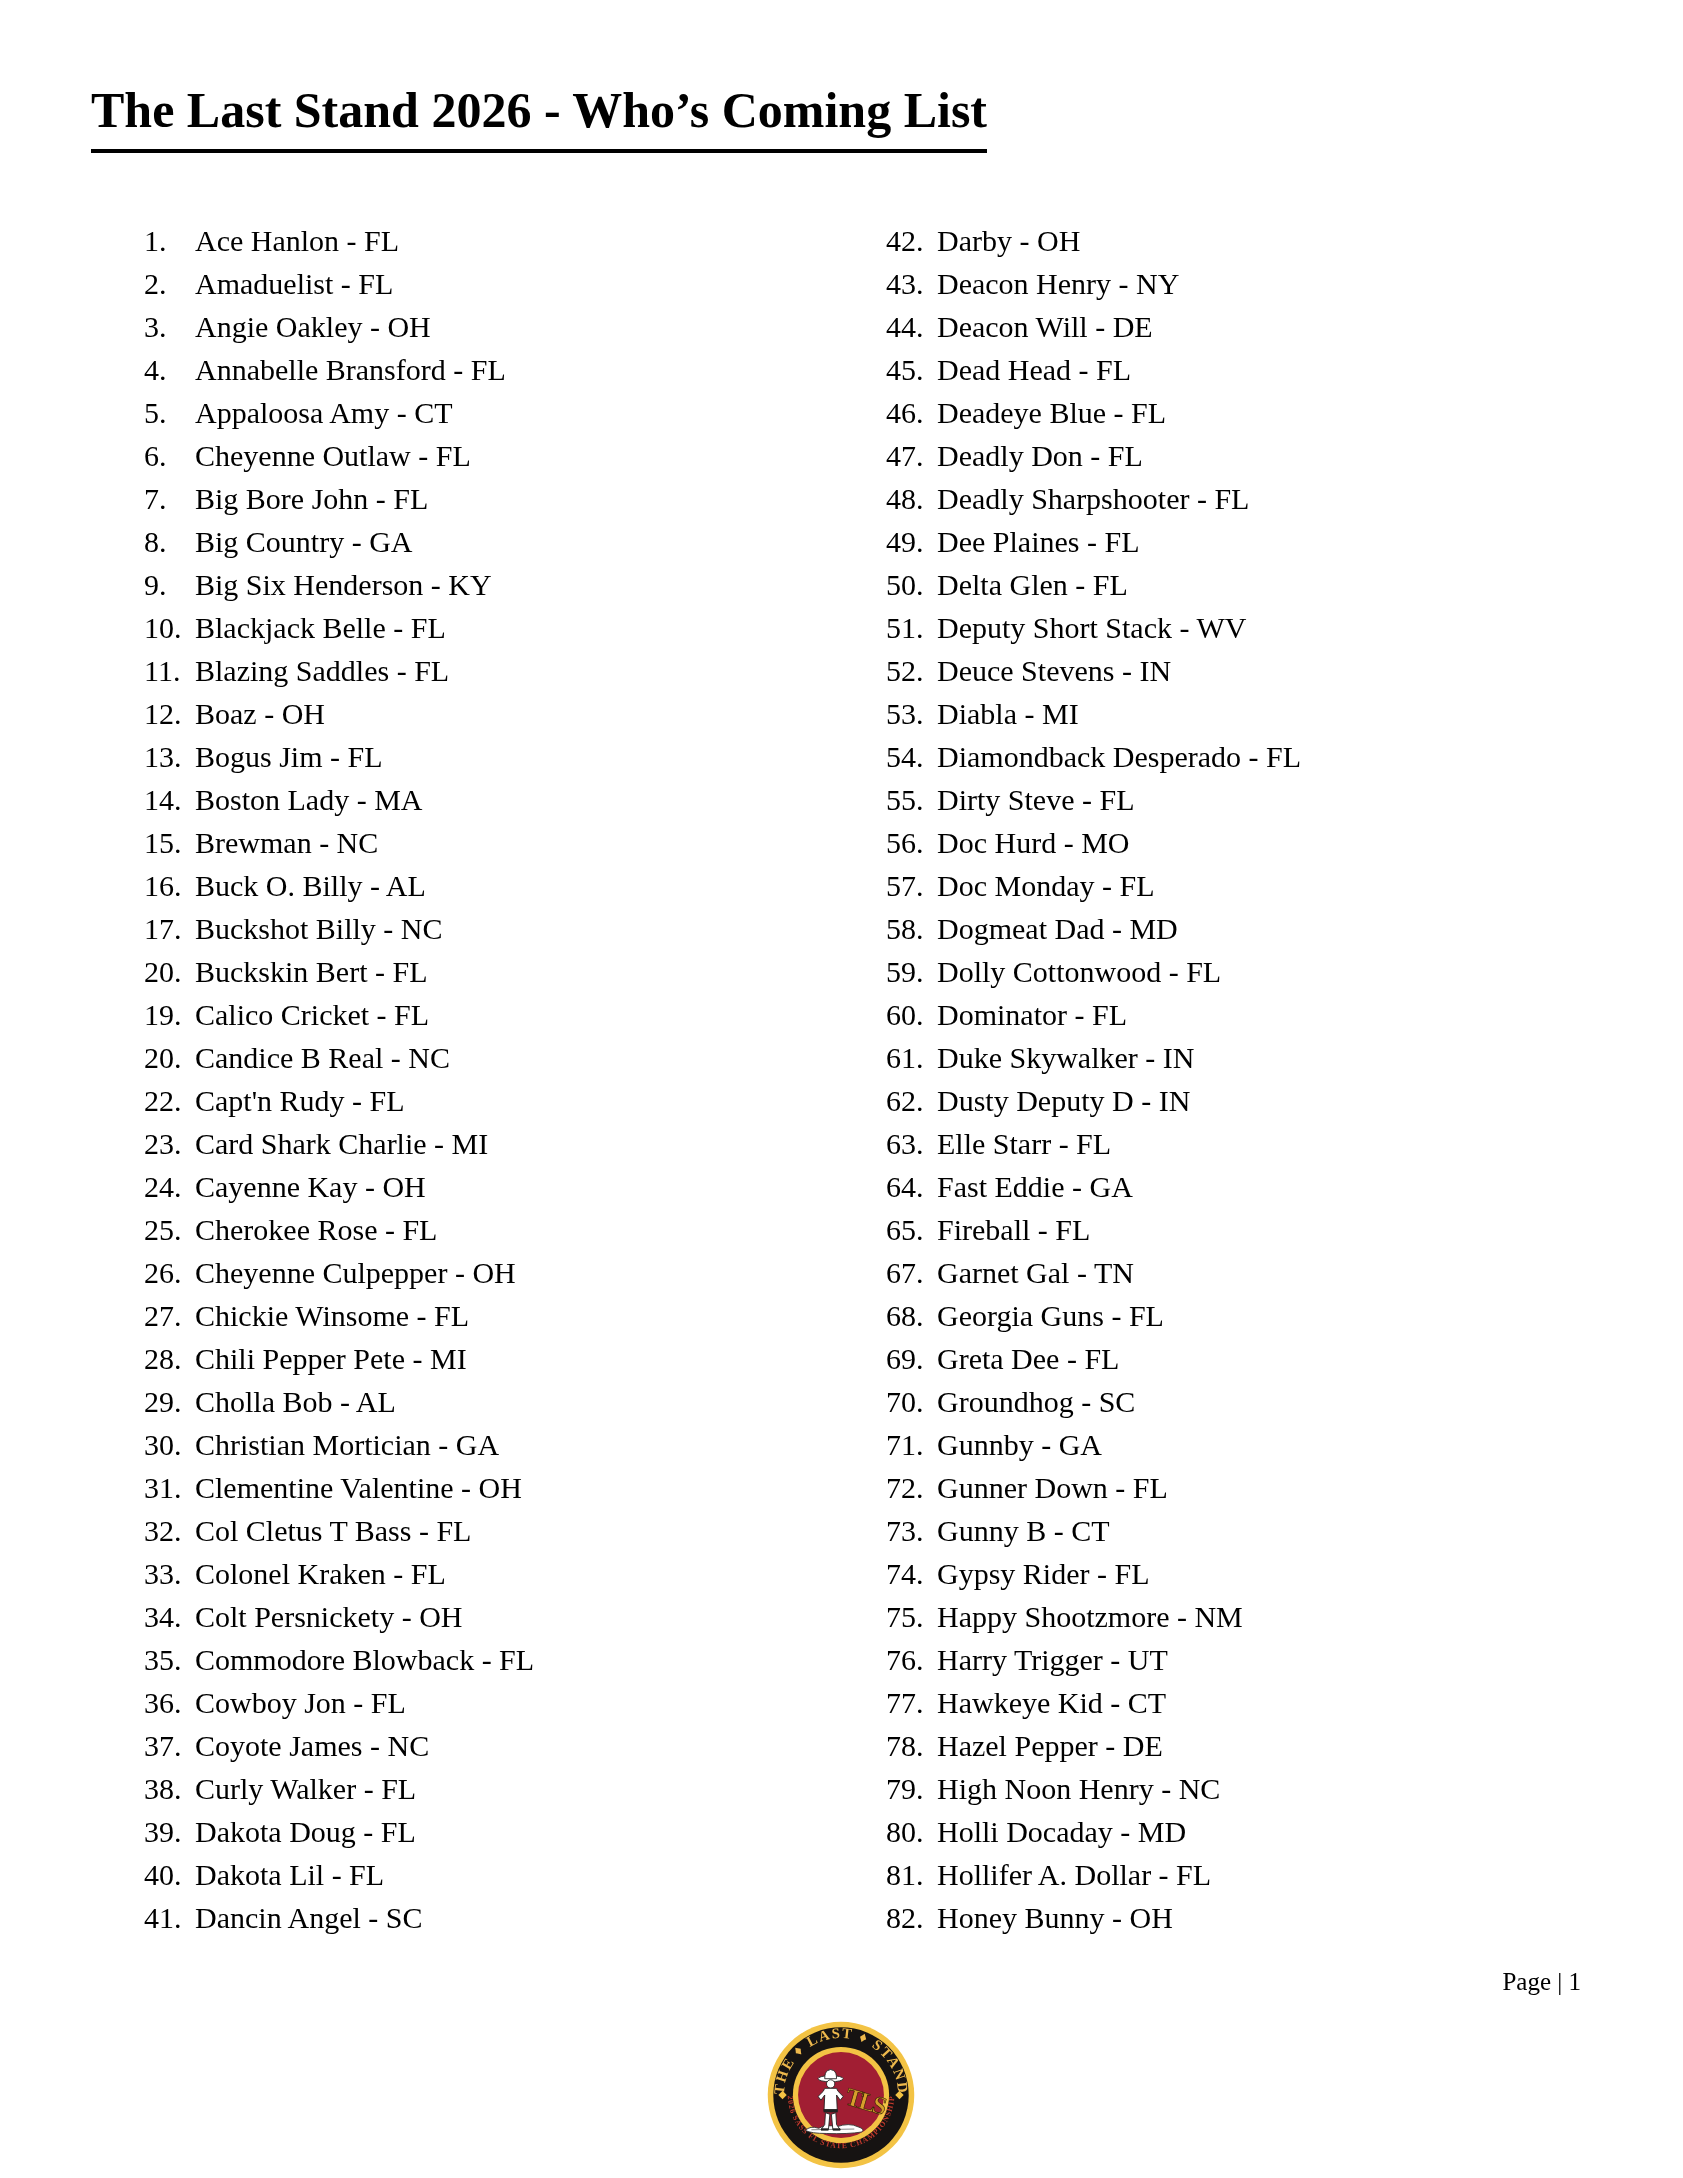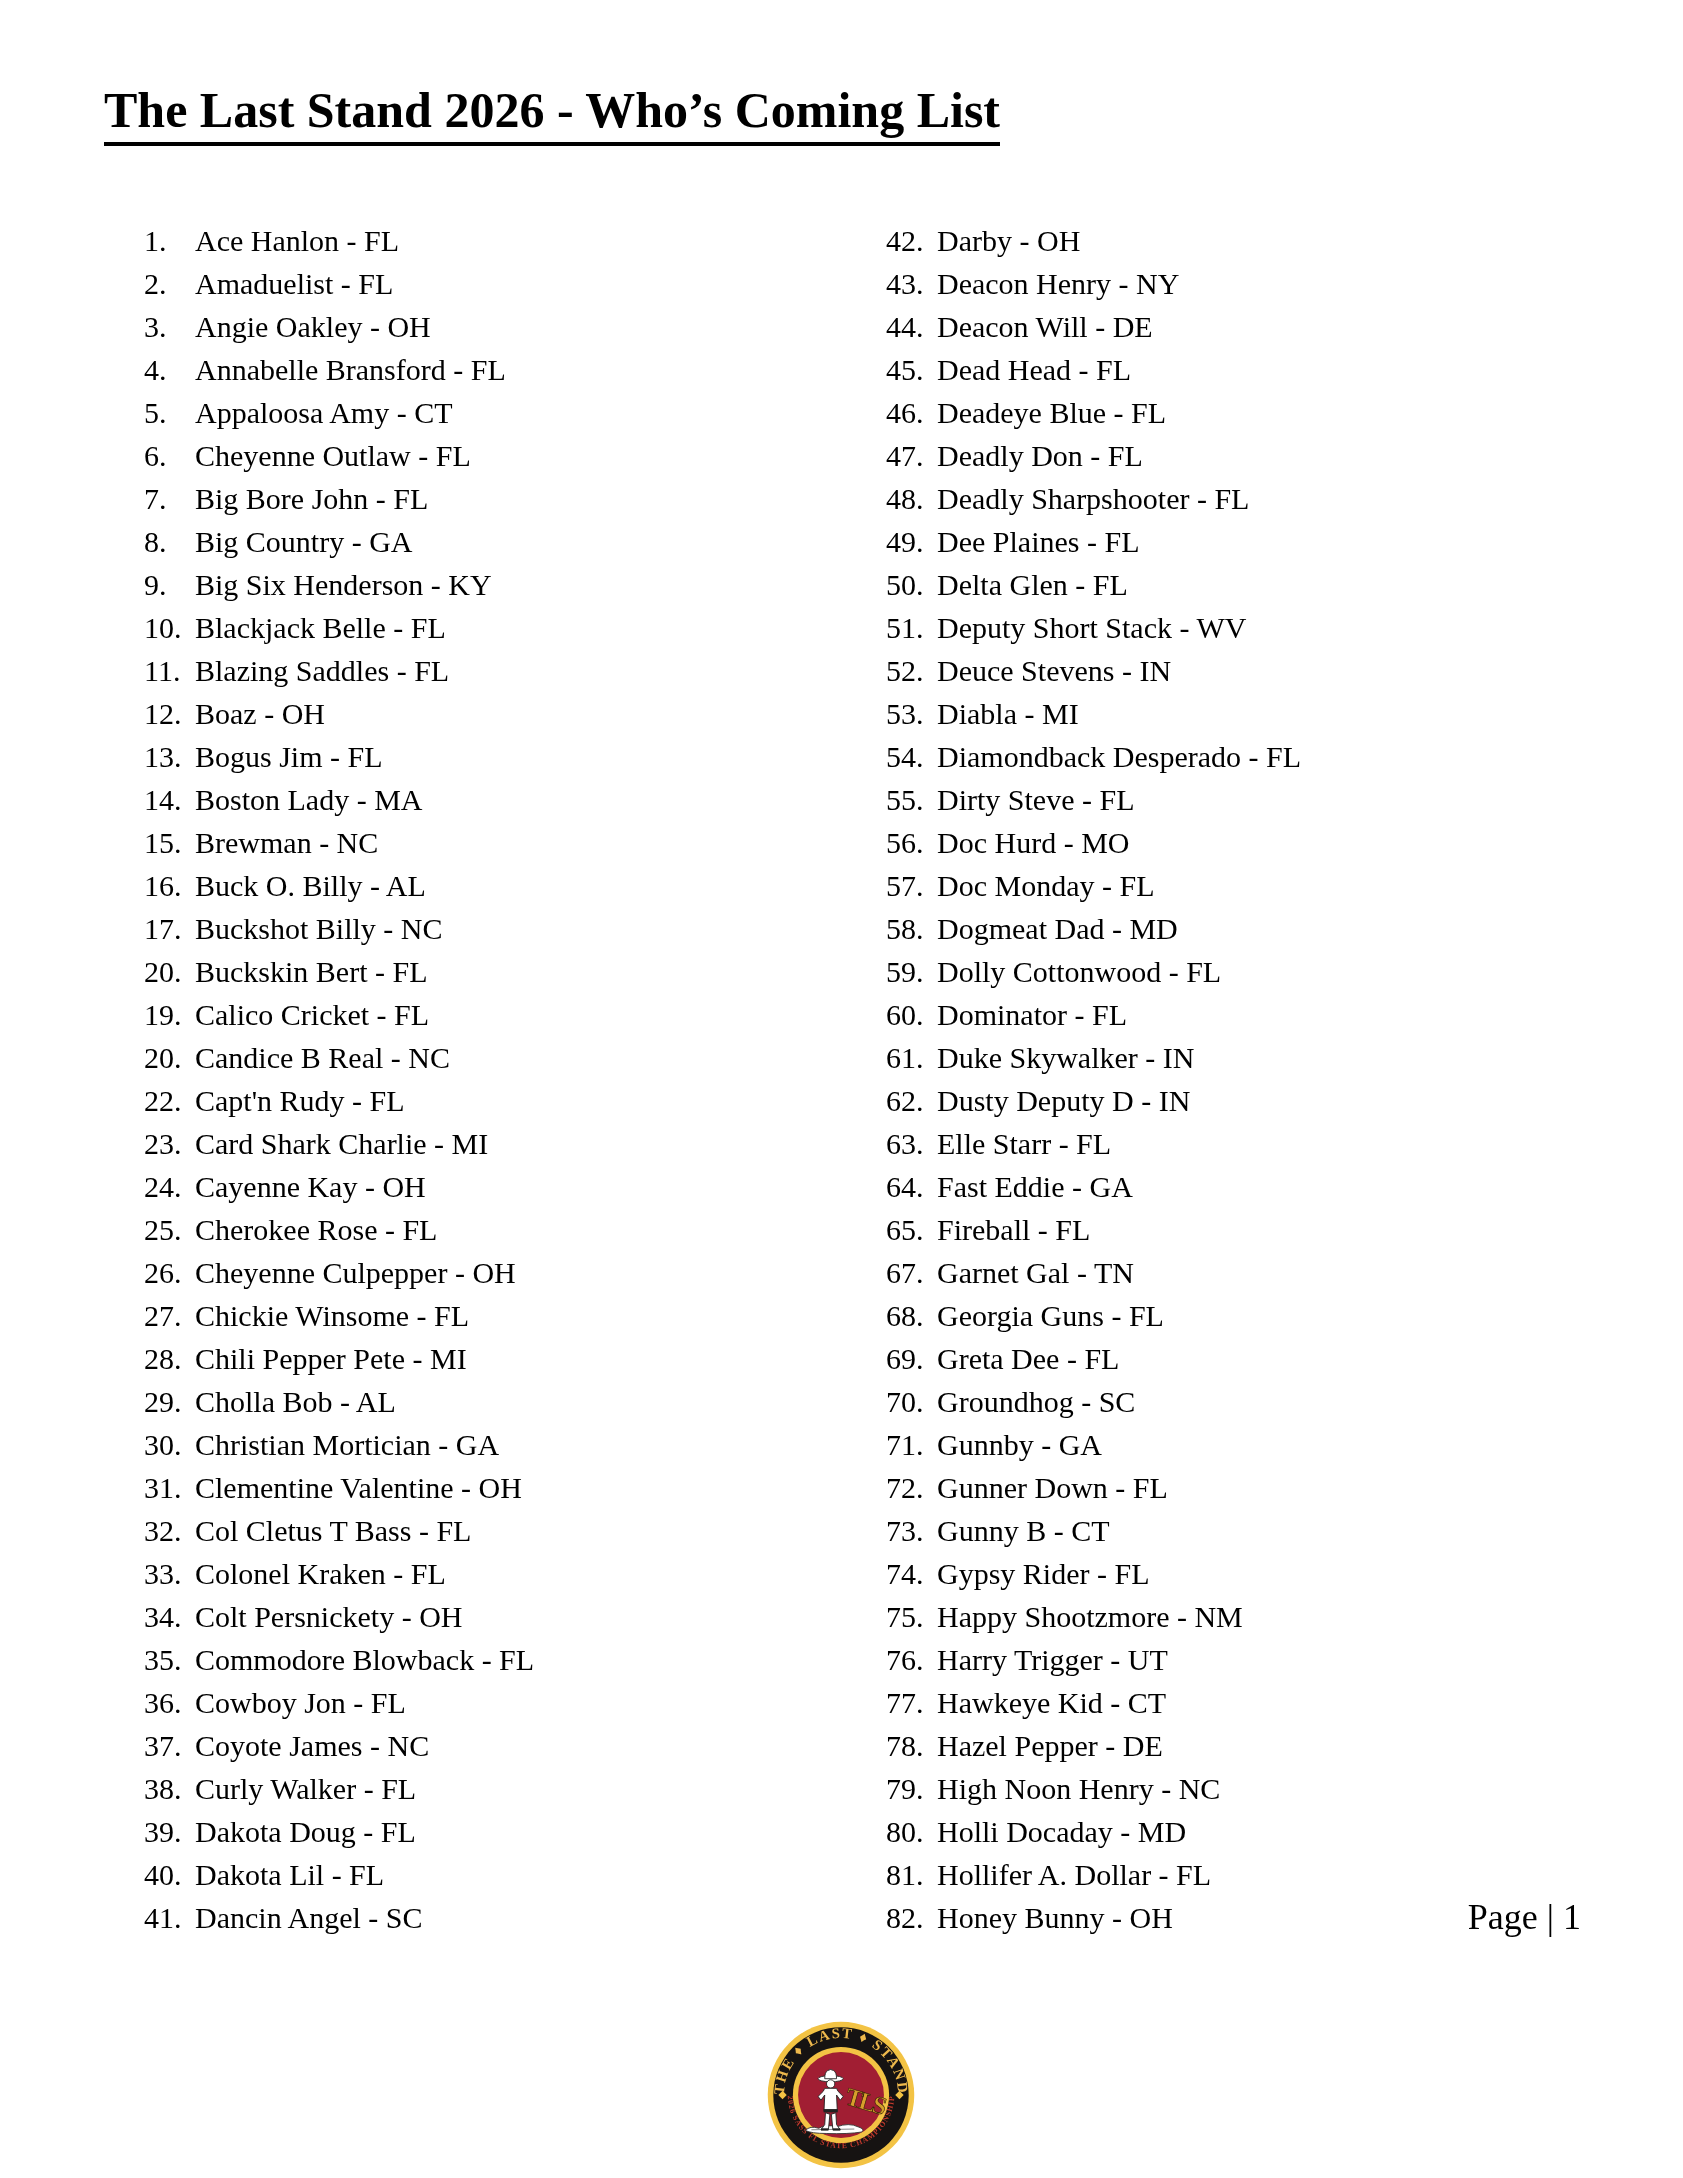--- a/index.html
+++ b/index.html
@@ -15,43 +15,42 @@
     position: absolute;
     left: 91px;
     top: 83px;
     font-size: 50px;
     font-weight: bold;
     white-space: nowrap;
     line-height: 1.1;
   }
   .title .underlined {
     border-bottom: 4.5px solid #000;
-    padding-bottom: 4px;
-    margin-left: 13px;
+    padding-bottom: 11px;
   }
   .col {
     position: absolute;
     top: 219px;
   }
   .col-left  { left: 144px; }
   .col-right { left: 886px; }
   .li {
     line-height: 43px;
     font-size: 30px;
     white-space: nowrap;
   }
   .num {
     display: inline-block;
     min-width: 51px;
   }
   .footer {
     position: absolute;
-    top: 1892px;
+    top: 1964px;
     right: 102px;
-    font-size: 36px;
+    font-size: 25px;
     line-height: 1.4;
     white-space: nowrap;
   }
   .logo {
     position: absolute;
     left: 767px;
     top: 2021px;
     width: 148px;
     height: 148px;
   }

